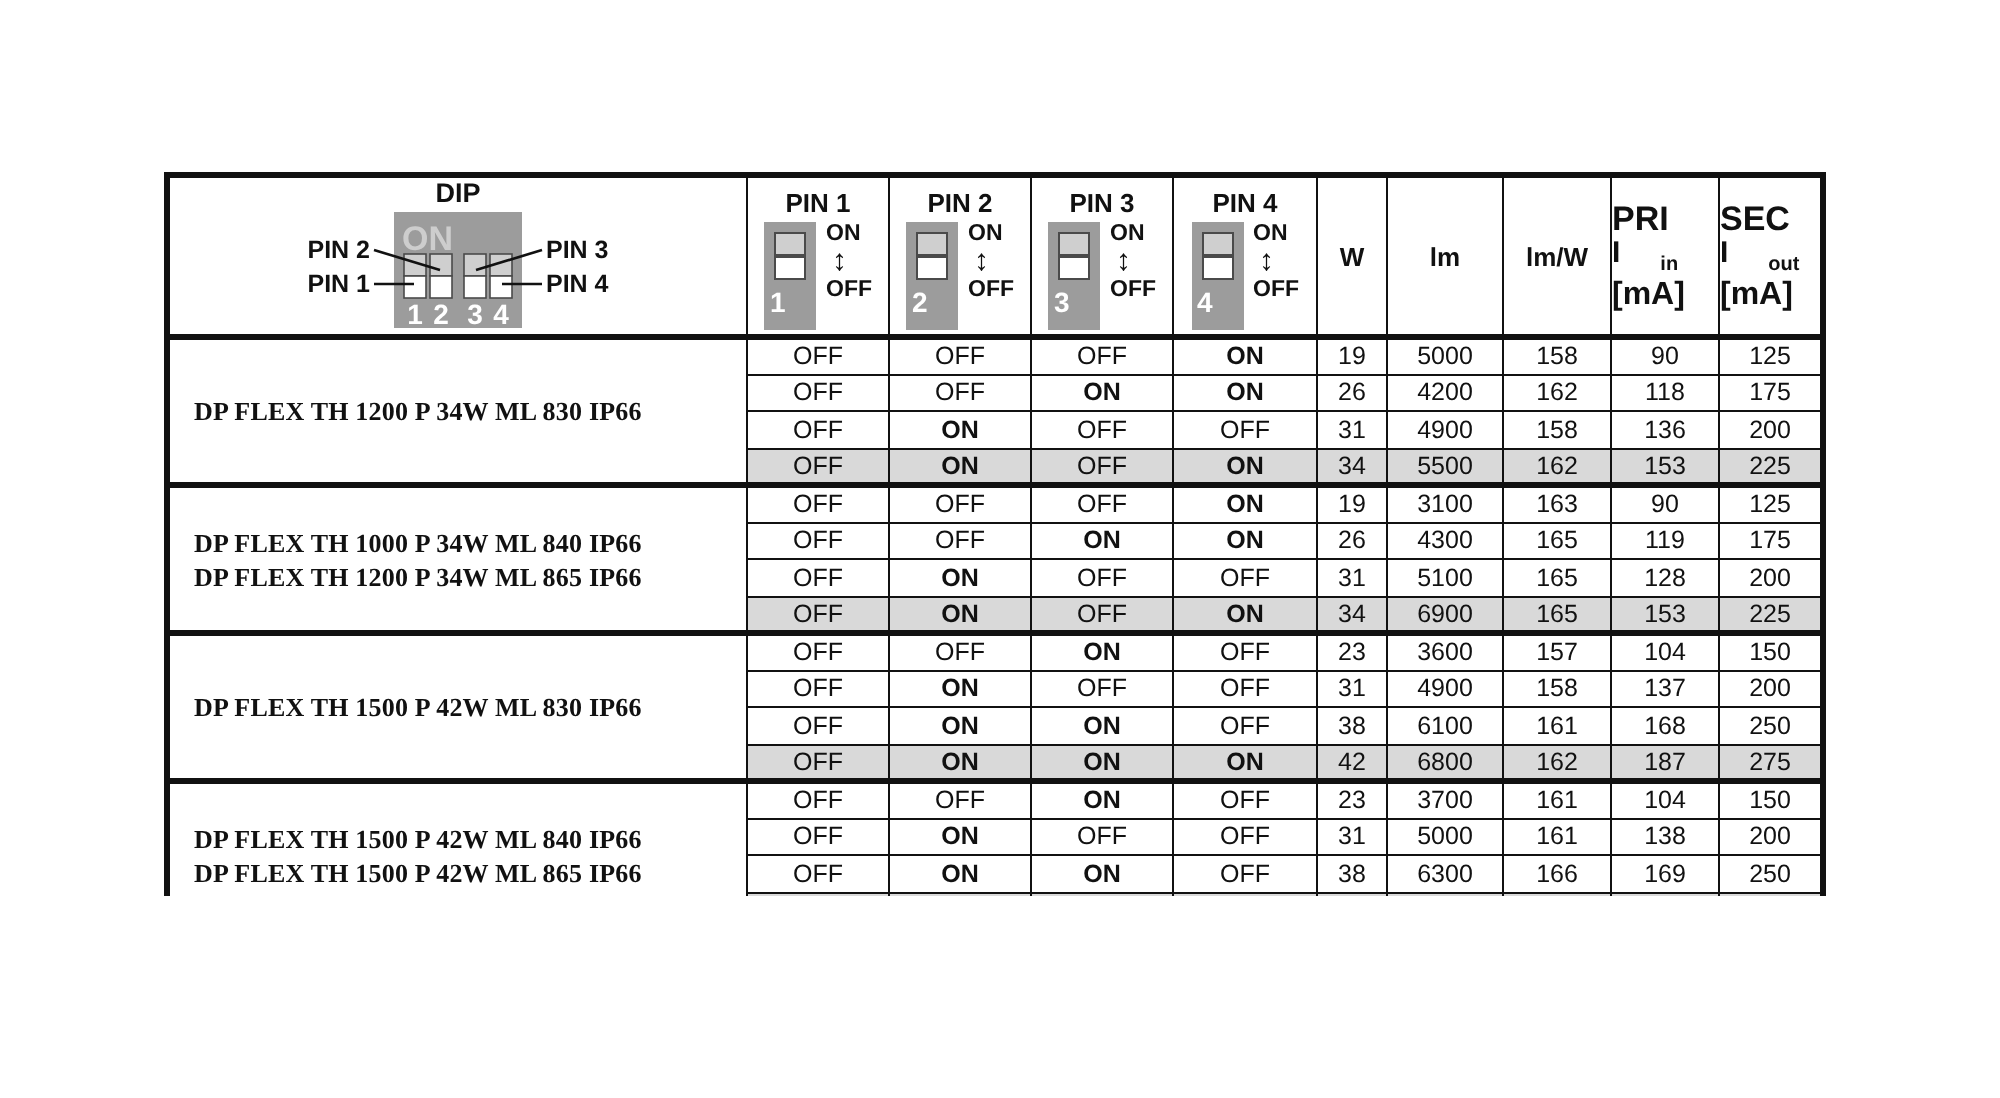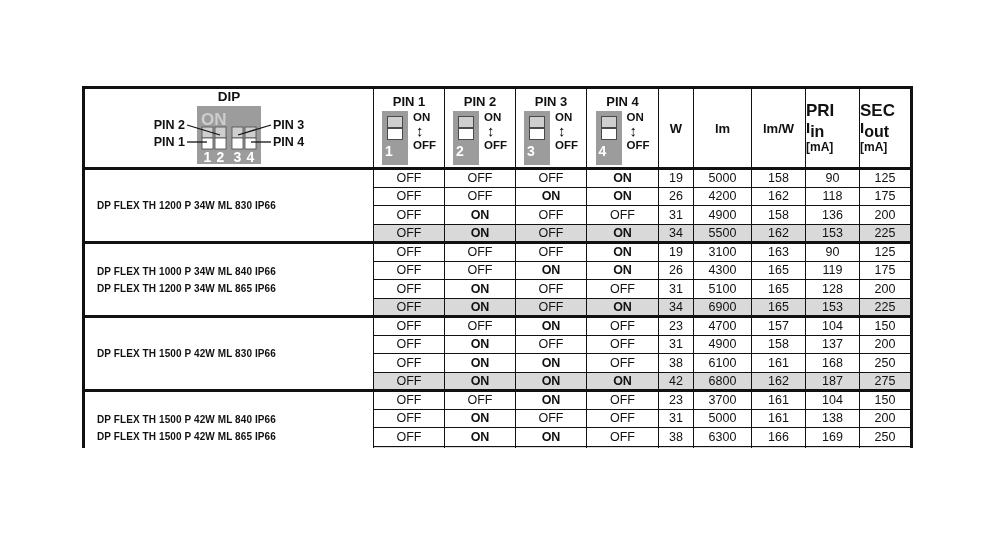--- a/index.html
+++ b/index.html
@@ -15,21 +15,21 @@
   }
   .spec th, .spec td { border:1.5px solid #111; overflow:hidden; }
   .spec thead th { border-bottom:3px solid #111; height:80px; vertical-align:middle; background:#fff; }
   tr.g-start td { border-top:3px solid #111; }
   td.val { height:18.5px; text-align:center; font-size:12.5px; line-height:1; padding:0; background:#fff; }
   tr.hl td.val { background:#d9d9d9; }
   td.pin.on { font-weight:bold; }
   td.name-cell {
     background:#fff; vertical-align:middle; padding-left:12px;
   }
-  td.name-cell .nm { font-weight:bold; font-size:10px; line-height:17px; letter-spacing:0.1px; }
+  td.name-cell .nm { font-weight:bold; font-size:13px; line-height:17px; letter-spacing:0.1px;font-family:Liberation Serif, serif; }
 
   
   th.dip-head { padding:0; }
   .dip-svg { display:block; margin:0 auto; }
 
   
   th.pin-head { padding:2px 0 0 0; }
   .pin-title { font-weight:bold; font-size:13px; text-align:center; line-height:15px; }
   .pin-graphic { display:flex; justify-content:center; align-items:flex-start; margin-top:2px; }
   .mini-switch {
@@ -44,22 +44,22 @@
   .onoff-col .lab { font-weight:bold; font-size:11.5px; line-height:12px; }
   .onoff-col .arrow { font-weight:bold; font-size:15px; line-height:16px; padding-left:3px; }
 
   
   th.unit-head { font-weight:bold; font-size:13px; text-align:center; }
 
   
   th.cur-head { text-align:left; }
   .cur-title { font-weight:bold; font-size:17px; line-height:18px; }
   .cur-sym { font-weight:bold; font-size:15px; line-height:16px; }
-  .cur-sym sub { font-size:16px; }
-  .cur-unit { font-weight:bold; font-size:12px; line-height:14px; }
+  .cur-sym sub { font-size:10px;margin-left:20px; }
+  .cur-unit { font-weight:bold; font-size:16px; line-height:14px; }
 
   svg text { font-family:"Liberation Sans", sans-serif; }
 </style>
 </head>
 <body>
 
 <div class="sheet">
   <table class="spec">
     <colgroup>
       <col style="width:288px">
@@ -292,21 +292,21 @@
       <tr class="g-start">
         <td class="name-cell" rowspan="4">
           <div class="nm">DP FLEX TH 1500 P 42W ML 830 IP66</div>
           <div class="nm"></div>
         </td>
         <td class="val pin">OFF</td>
         <td class="val pin">OFF</td>
         <td class="val pin on">ON</td>
         <td class="val pin">OFF</td>
         <td class="val">23</td>
-        <td class="val">4700</td>
+        <td class="val">3600</td>
         <td class="val">157</td>
         <td class="val">104</td>
         <td class="val">150</td>
       </tr>
       <tr>
         <td class="val pin">OFF</td>
         <td class="val pin on">ON</td>
         <td class="val pin">OFF</td>
         <td class="val pin">OFF</td>
         <td class="val">31</td>

